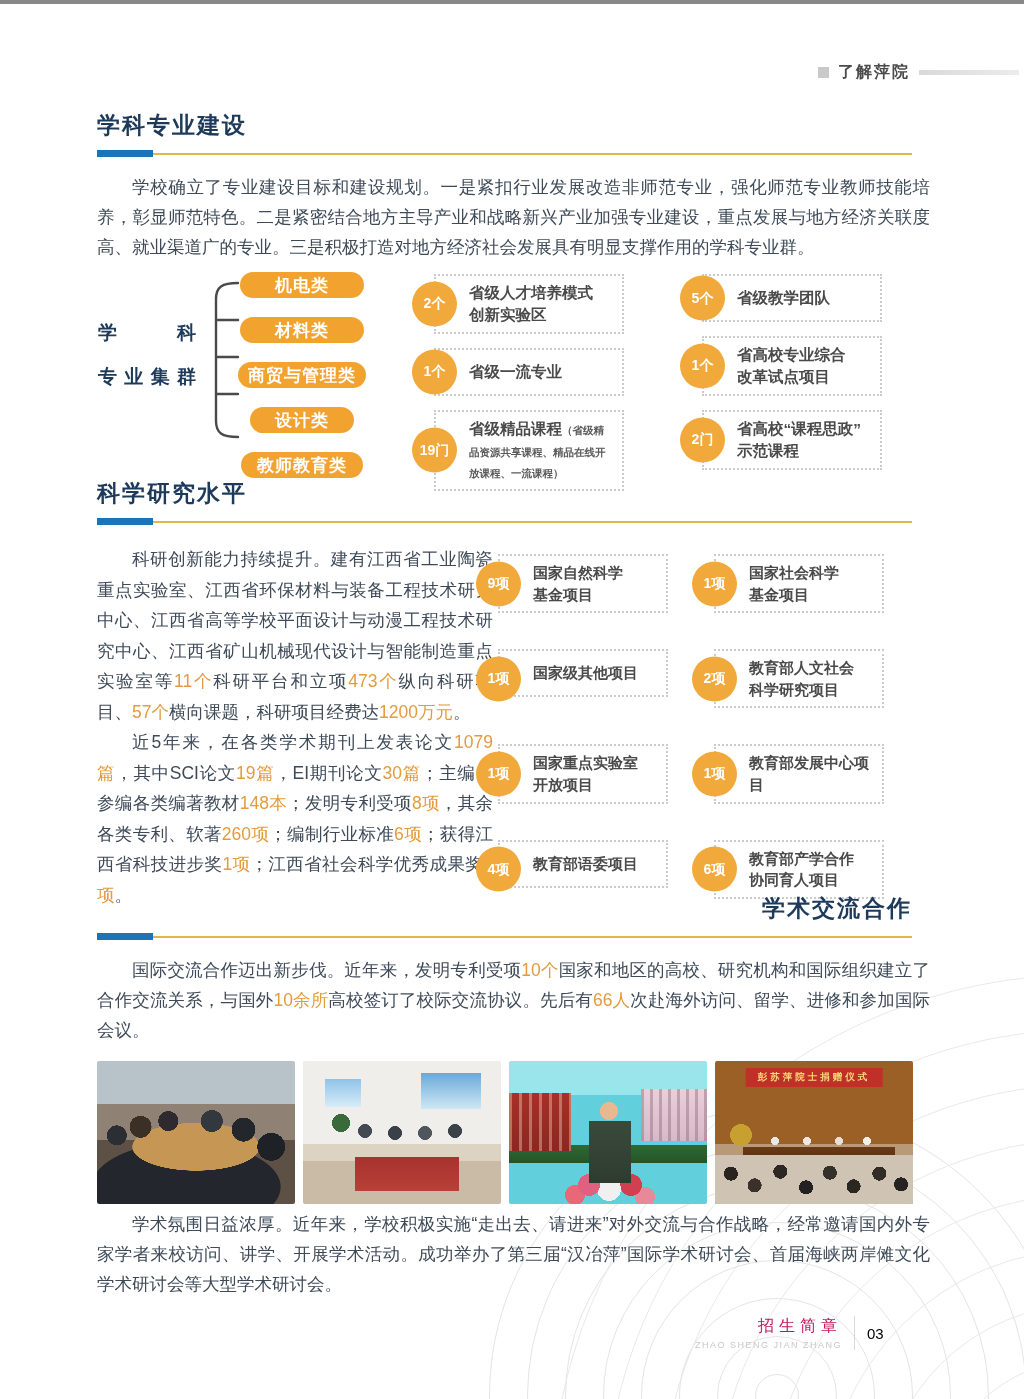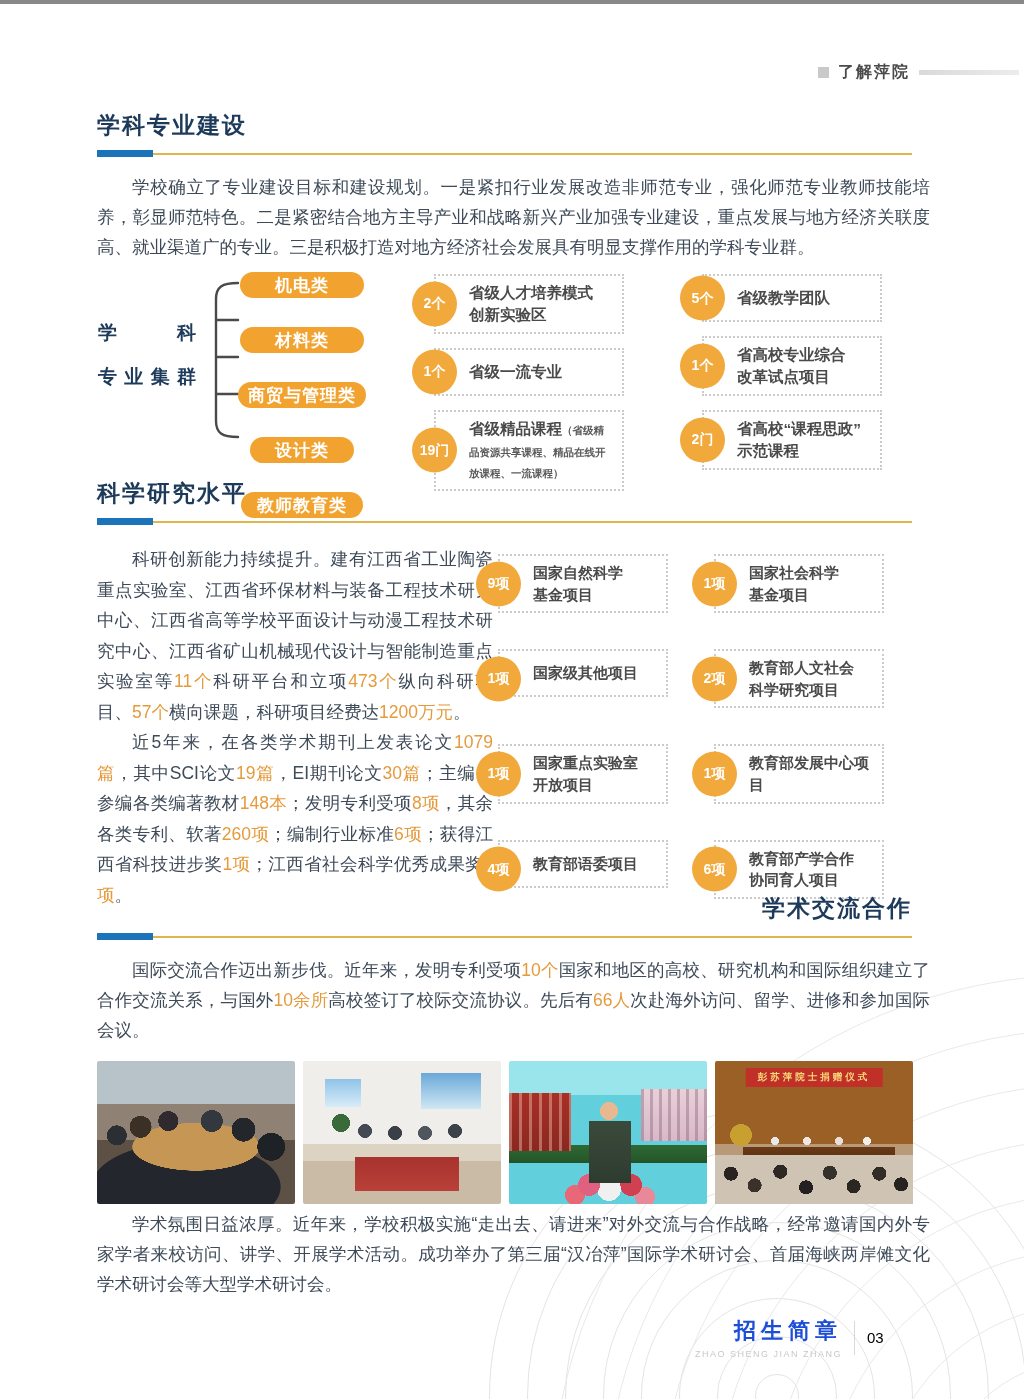--- a/index.html
+++ b/index.html
@@ -26,21 +26,21 @@
   .rule-blue { width:56px; height:7px; background:#1b74b8; }
   .rule-gold { flex:1; height:2px; background:#dfb54e; }
 
   .para { left:97px; width:833px; font-size:17.5px; line-height:30px; color:#3e4a58; text-indent:2em; text-align:justify; }
 
   
   .cluster-label { left:98px; top:316px; width:98px; color:#1d3a5a; font-weight:bold; font-size:19px; }
   .cluster-label .l1, .cluster-label .l2 { display:block; text-align:justify; text-align-last:justify; }
   .cluster-label .l2 { margin-top:18px; }
   .bracket { left:202px; top:266px; }
-  .pills { left:238px; top:268px; width:128px; display:flex; flex-direction:column; gap:29px; align-items:center; }
+  .pills { left:238px; top:268px; width:128px; display:flex; flex-direction:column; gap:19px; align-items:center; }
   .pill { height:26px; border-radius:13px; background:#f2a32f; color:#fff; font-weight:bold; font-size:17px; letter-spacing:1px; display:flex; align-items:center; justify-content:center; width:100%; }
   .pill:nth-child(1){ width:124px; } .pill:nth-child(2){ width:124px; }
   .pill:nth-child(3){ width:128px; } .pill:nth-child(4){ width:104px; } .pill:nth-child(5){ width:122px; }
 
   
   .badge { position:relative; padding-left:22px; }
   .badge-circle { position:absolute; left:0; top:50%; transform:translateY(-50%); width:45px; height:45px; border-radius:50%; background:#f2a93b; color:#fff; font-weight:bold; font-size:14px; display:flex; align-items:center; justify-content:center; z-index:2; }
   .badge-box { border:2px dotted #cbcbcb; min-height:48px; display:flex; align-items:center; padding:6px 8px 6px 33px; background:#fff; }
   .badge-text { display:block; line-height:1.35; }
   .badge-label { font-size:15.5px; font-weight:bold; color:#4a4a4a; white-space:pre-line; }
@@ -112,21 +112,21 @@
     radial-gradient(circle 7px at 46% 66%, #242022 0 99%, rgba(0,0,0,0) 100%),
     radial-gradient(circle 7px at 58% 36%, #36302a 0 99%, rgba(0,0,0,0) 100%),
     radial-gradient(circle 7px at 70% 64%, #2a2620 0 99%, rgba(0,0,0,0) 100%),
     radial-gradient(circle 7px at 83% 38%, #322c26 0 99%, rgba(0,0,0,0) 100%),
     radial-gradient(circle 7px at 94% 60%, #262220 0 99%, rgba(0,0,0,0) 100%),
     #cfc4b4; }
 
   
   .footer { left:695px; top:1312px; display:flex; align-items:center; gap:12px; }
   .footer-titles { text-align:right; }
-  .footer-cn { font-size:22px; color:#1d4ed8; letter-spacing:5px; font-weight:bold; }
+  .footer-cn { font-size:16px; color:#be185d; letter-spacing:5px; font-weight:normal; }
   .footer-py { font-size:9px; color:#c8c8c8; letter-spacing:1.5px; margin-top:3px; }
   .footer-div { width:1px; height:34px; background:#d8d8d8; }
   .footer-no { font-size:15px; color:#000000; }
 </style>
 </head>
 <body>
 
 <div class="page">
 
   <div>

